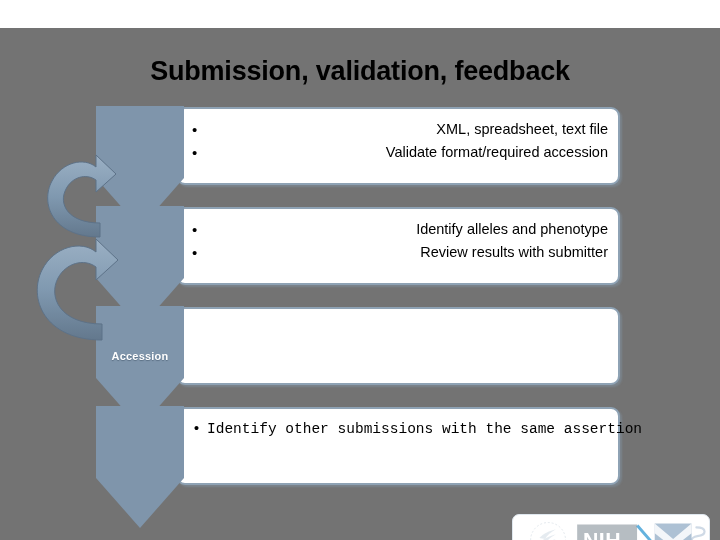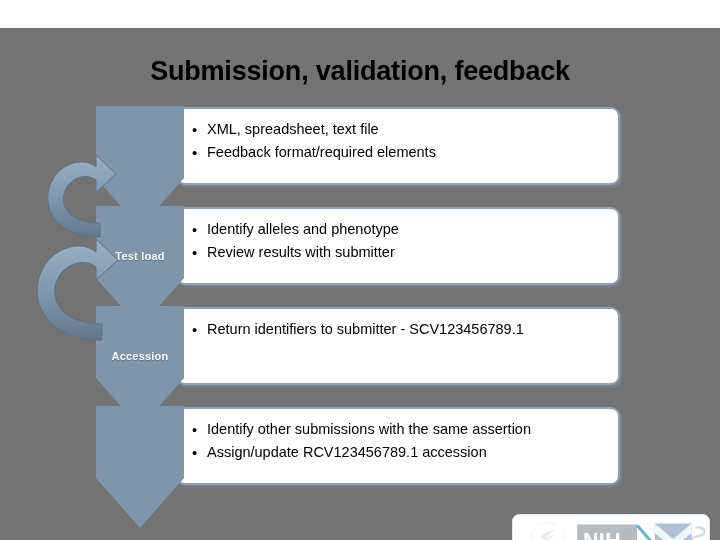--- a/index.html
+++ b/index.html
@@ -45,21 +45,21 @@
   
   .row {
     position: absolute;
     left: 96px;
     width: 524px;
     height: 100px;
   }
   .row-0 { top: 0px; }
   .row-1 { top: 100px; }
   .row-2 { top: 200px; }
-  .row-3 { top: 300px; }
+  .row-3 { top: 300px; font-family: Liberation Mono, monospace; }
 
   
   .chev {
     position: absolute;
     left: 0;
     top: 0;
     width: 88px;
     height: 100px;
     overflow: visible;
     z-index: 3;
@@ -90,20 +90,21 @@
     left: 80px;
     top: 1px;
     width: 444px;
     height: 78px;
     border: 2px solid #8ea2b4;
     border-radius: 9px;
     background: #ffffff;
     box-shadow: 2px 2px 2px rgba(130,150,168,0.45);
     padding: 9px 10px 0 14px;
     z-index: 2;
+    text-align: right;
   }
   .box ul { list-style: none; }
   .box li {
     position: relative;
     padding-left: 15px;
     font-size: 14.5px;
     line-height: 23px;
     color: #000000;
     white-space: nowrap;
   }
@@ -148,21 +149,21 @@
 <div id="slide">
 
   <div id="title">Submission, validation, feedback</div>
 
   <div id="diagram">
 
     <div class="row row-0">
       <div class="box">
         <ul>
           <li>XML, spreadsheet, text file</li>
-          <li>Feedback format/required elements</li>
+          <li>Validate format/required accession</li>
         </ul>
       </div>
       <div class="chev">
         <svg width="88" height="122" viewBox="0 0 88 122">
           <path d="M0,0 L88,0 L88,72 L44,122 L0,72 Z" fill="#7f95ab"></path>
         </svg>
       </div>
     </div>
 
     <div class="row row-1">
@@ -170,42 +171,39 @@
         <ul>
           <li>Identify alleles and phenotype</li>
           <li>Review results with submitter</li>
         </ul>
       </div>
       <div class="chev">
         <svg width="88" height="122" viewBox="0 0 88 122">
           <path d="M0,0 L88,0 L88,72 L44,122 L0,72 Z" fill="#7f95ab"></path>
         </svg>
       </div>
-      <div class="chev-label">Test load</div>
     </div>
 
     <div class="row row-2">
       <div class="box">
         <ul>
-          <li>Return identifiers to submitter - SCV123456789.1</li>
         </ul>
       </div>
       <div class="chev">
         <svg width="88" height="122" viewBox="0 0 88 122">
           <path d="M0,0 L88,0 L88,72 L44,122 L0,72 Z" fill="#7f95ab"></path>
         </svg>
       </div>
       <div class="chev-label">Accession</div>
     </div>
 
     <div class="row row-3">
       <div class="box">
         <ul>
           <li>Identify other submissions with the same assertion</li>
-          <li>Assign/update RCV123456789.1 accession</li>
         </ul>
       </div>
       <div class="chev">
         <svg width="88" height="122" viewBox="0 0 88 122">
           <path d="M0,0 L88,0 L88,72 L44,122 L0,72 Z" fill="#7f95ab"></path>
         </svg>
       </div>
     </div>
 
     <div class="loop" id="loop-0">

